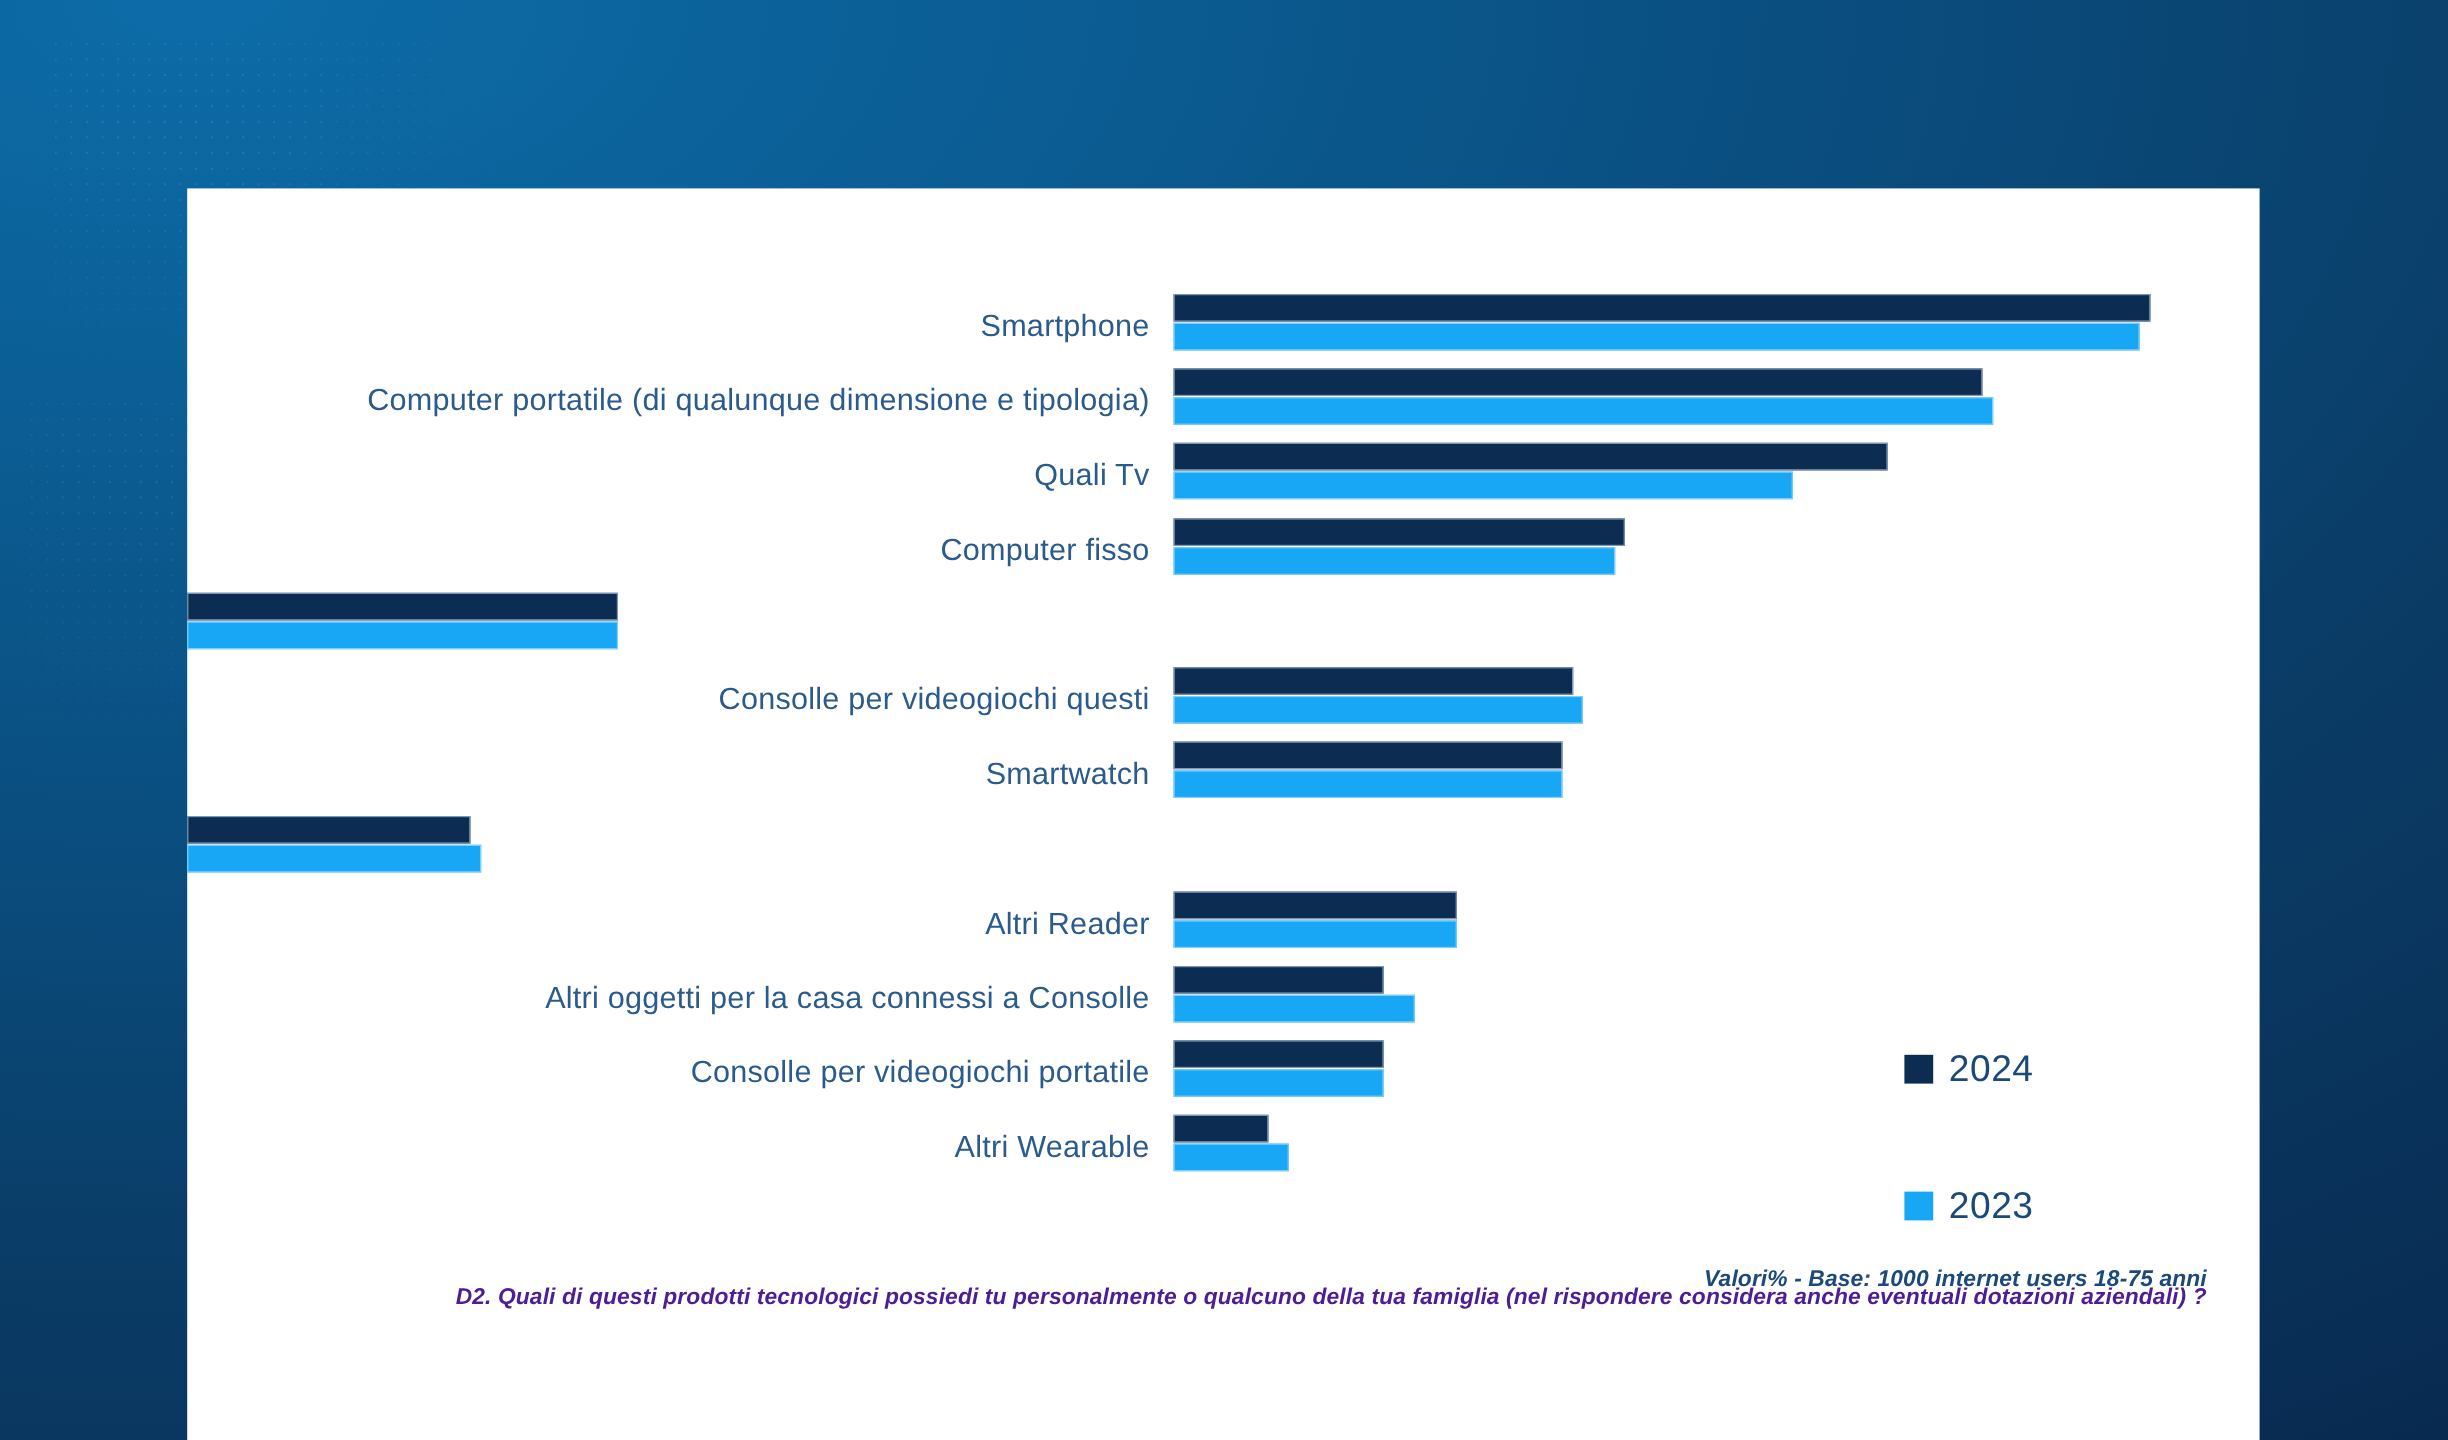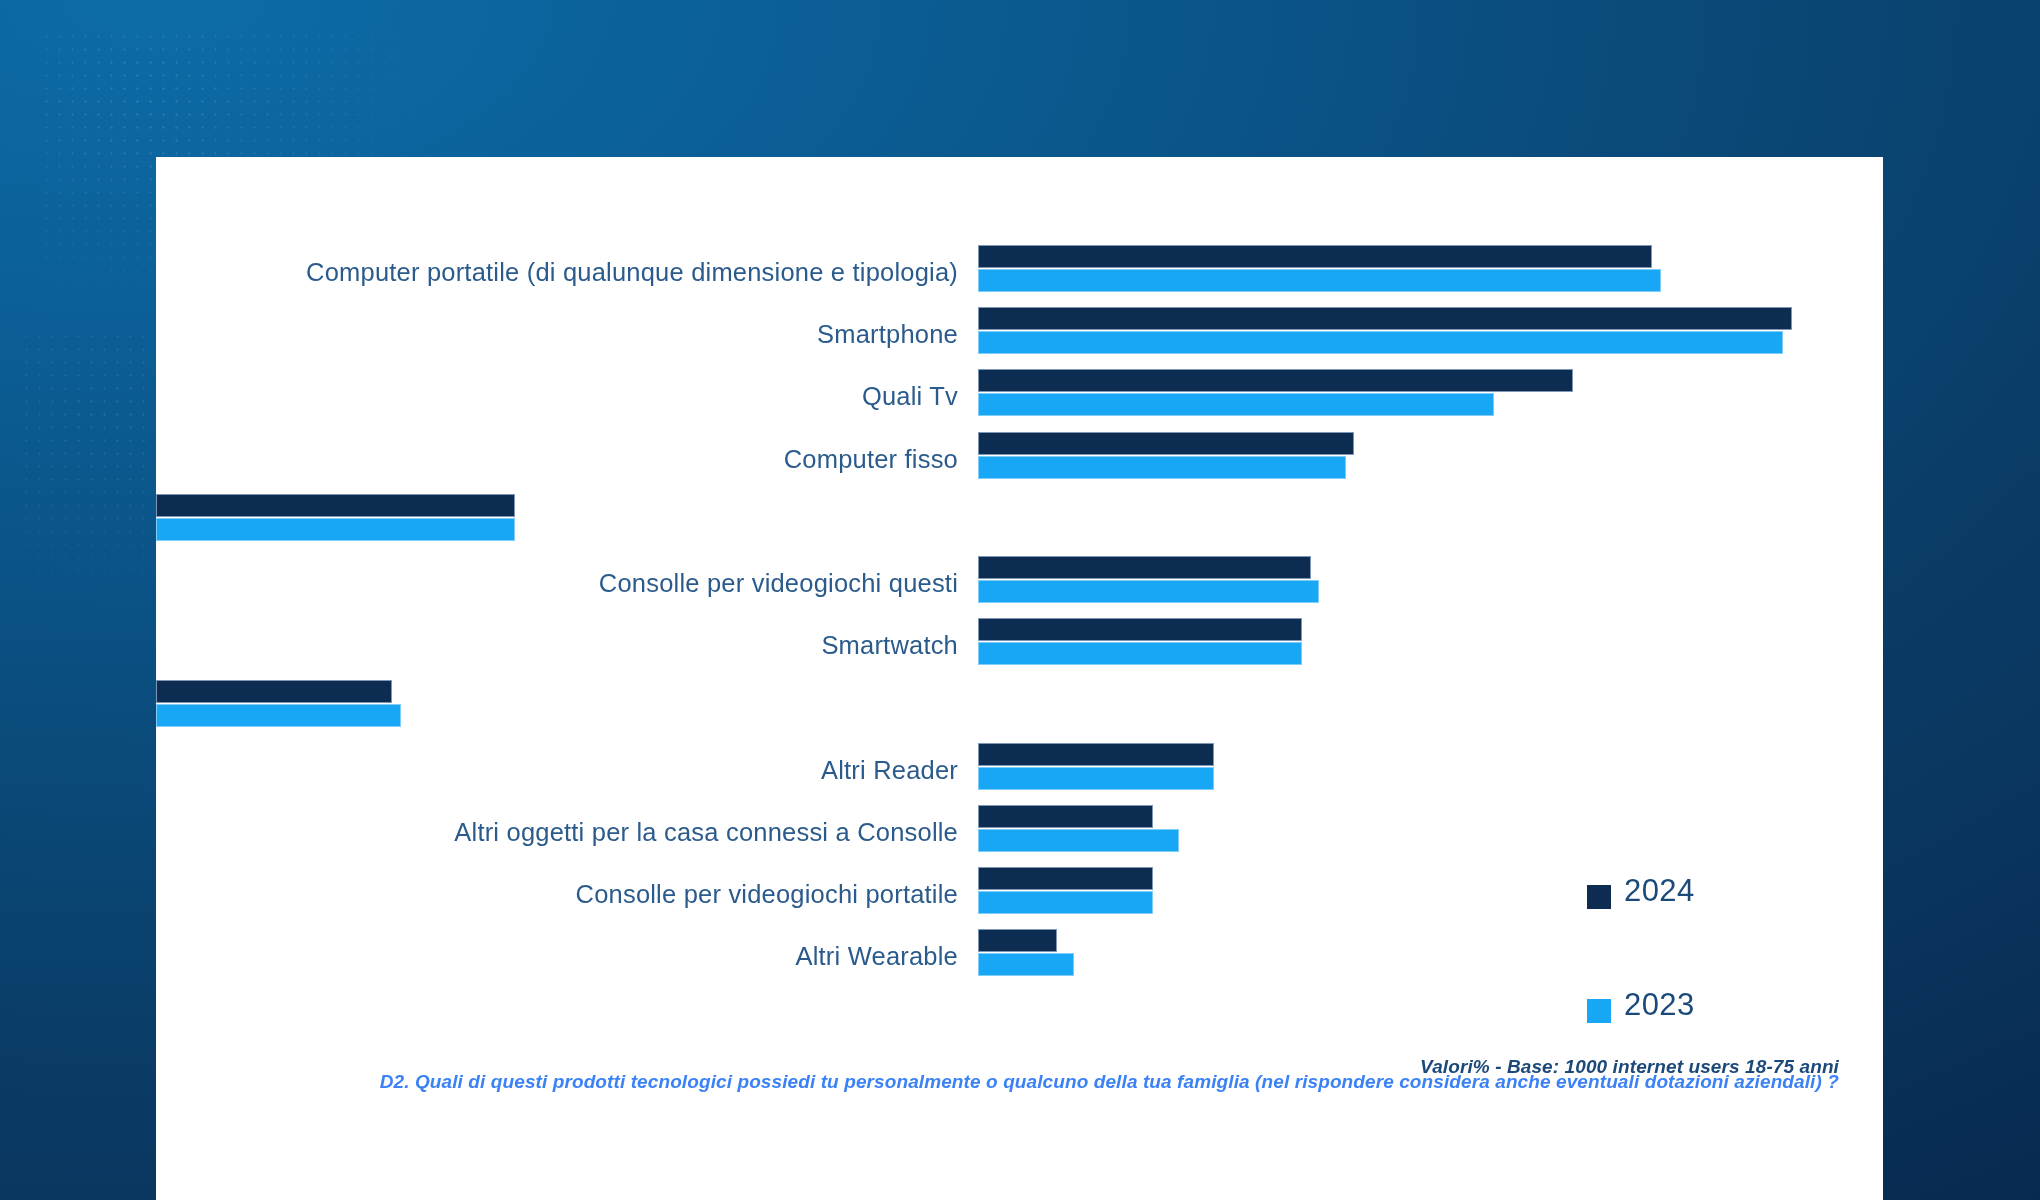--- a/index.html
+++ b/index.html
@@ -118,21 +118,21 @@
 
   
   .legend {
     position: absolute;
     left: 1431px;
     top: 716px;
     width: 240px;
   }
   .legend-item {
     display: flex;
-    align-items: flex-end;
+    align-items: center;
     margin-bottom: 78px;
   }
   .legend-swatch {
     width: 24px;
     height: 24px;
     flex: 0 0 24px;
     margin-right: 13px;
   }
   .legend-swatch.s2024 { background: #0c2d51; }
   .legend-swatch.s2023 { background: #17a7f5; }
@@ -153,52 +153,52 @@
     font-weight: bold;
     letter-spacing: 0.1px;
     white-space: nowrap;
   }
   .note-question {
     position: absolute;
     left: 0;
     right: 44px;
     top: 914px;
     text-align: right;
-    color: #3b82f6;
+    color: #4c1d95;
     font-size: 19px;
     font-style: italic;
     font-weight: bold;
     letter-spacing: 0.1px;
     white-space: nowrap;
   }
 </style>
 </head>
 <body>
 
 <div class="slide">
 
   <div class="dot-texture"></div>
   <div class="dot-texture two"></div>
 
   <div class="card">
     <div class="chart-area">
 
       <div class="rows" id="rows">
           <div class="row">
+            <div class="cat-label">Smartphone</div>
+            <div class="bars">
+              <div class="bar y2024" style="width: 813.75px; background: rgb(12, 45, 81);"></div>
+              <div class="bar y2023" style="width: 805px; background: rgb(23, 167, 245);"></div>
+            </div>
+          </div>
+          <div class="row">
             <div class="cat-label">Computer portatile (di qualunque dimensione e tipologia)</div>
             <div class="bars">
               <div class="bar y2024" style="width: 673.75px; background: rgb(12, 45, 81);"></div>
               <div class="bar y2023" style="width: 682.5px; background: rgb(23, 167, 245);"></div>
-            </div>
-          </div>
-          <div class="row">
-            <div class="cat-label">Smartphone</div>
-            <div class="bars">
-              <div class="bar y2024" style="width: 813.75px; background: rgb(12, 45, 81);"></div>
-              <div class="bar y2023" style="width: 805px; background: rgb(23, 167, 245);"></div>
             </div>
           </div>
           <div class="row">
             <div class="cat-label">Quali Tv</div>
             <div class="bars">
               <div class="bar y2024" style="width: 595px; background: rgb(12, 45, 81);"></div>
               <div class="bar y2023" style="width: 516.25px; background: rgb(23, 167, 245);"></div>
             </div>
           </div>
           <div class="row">

